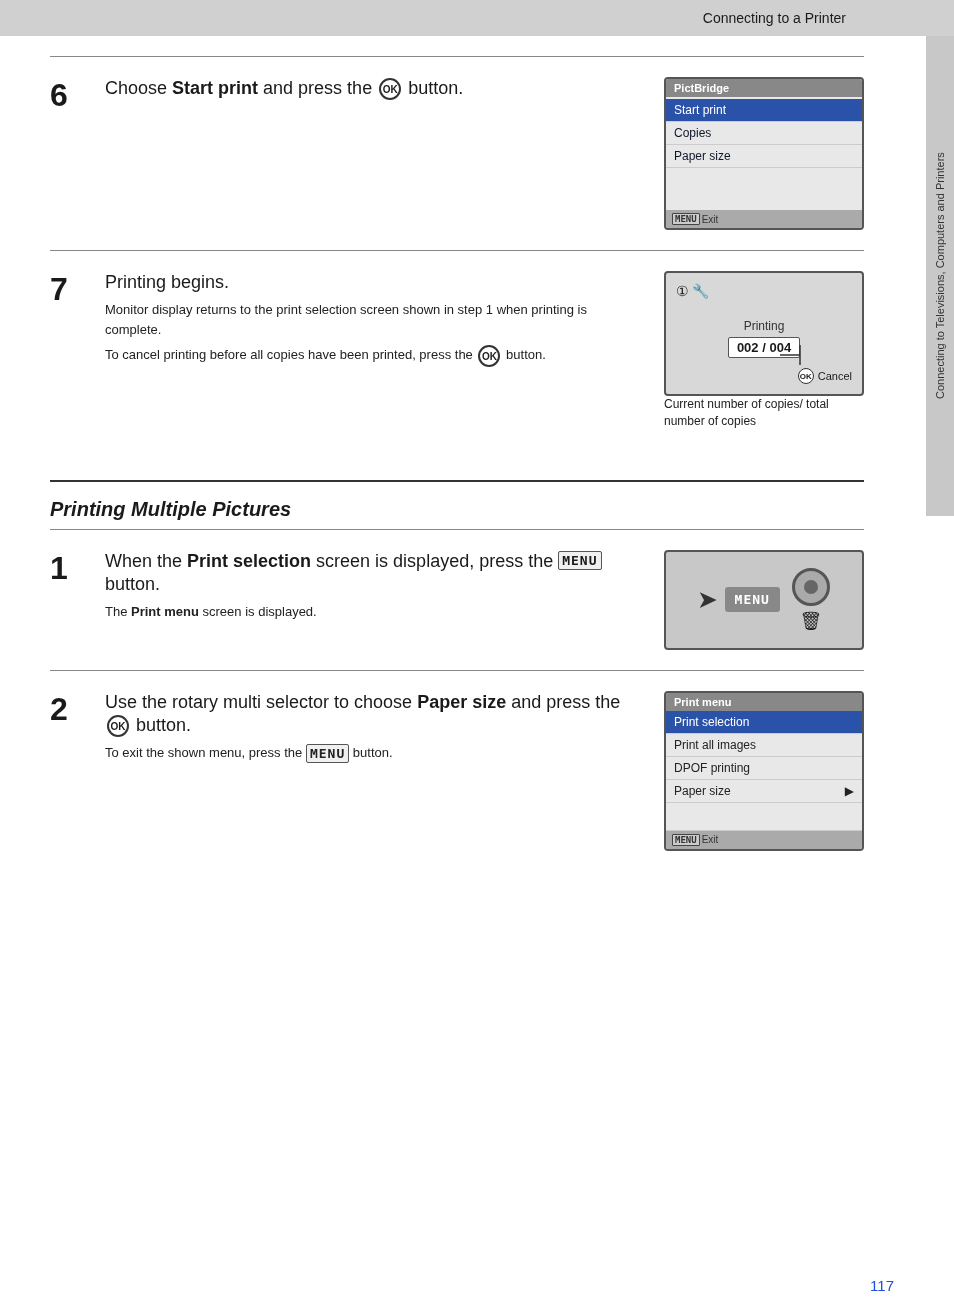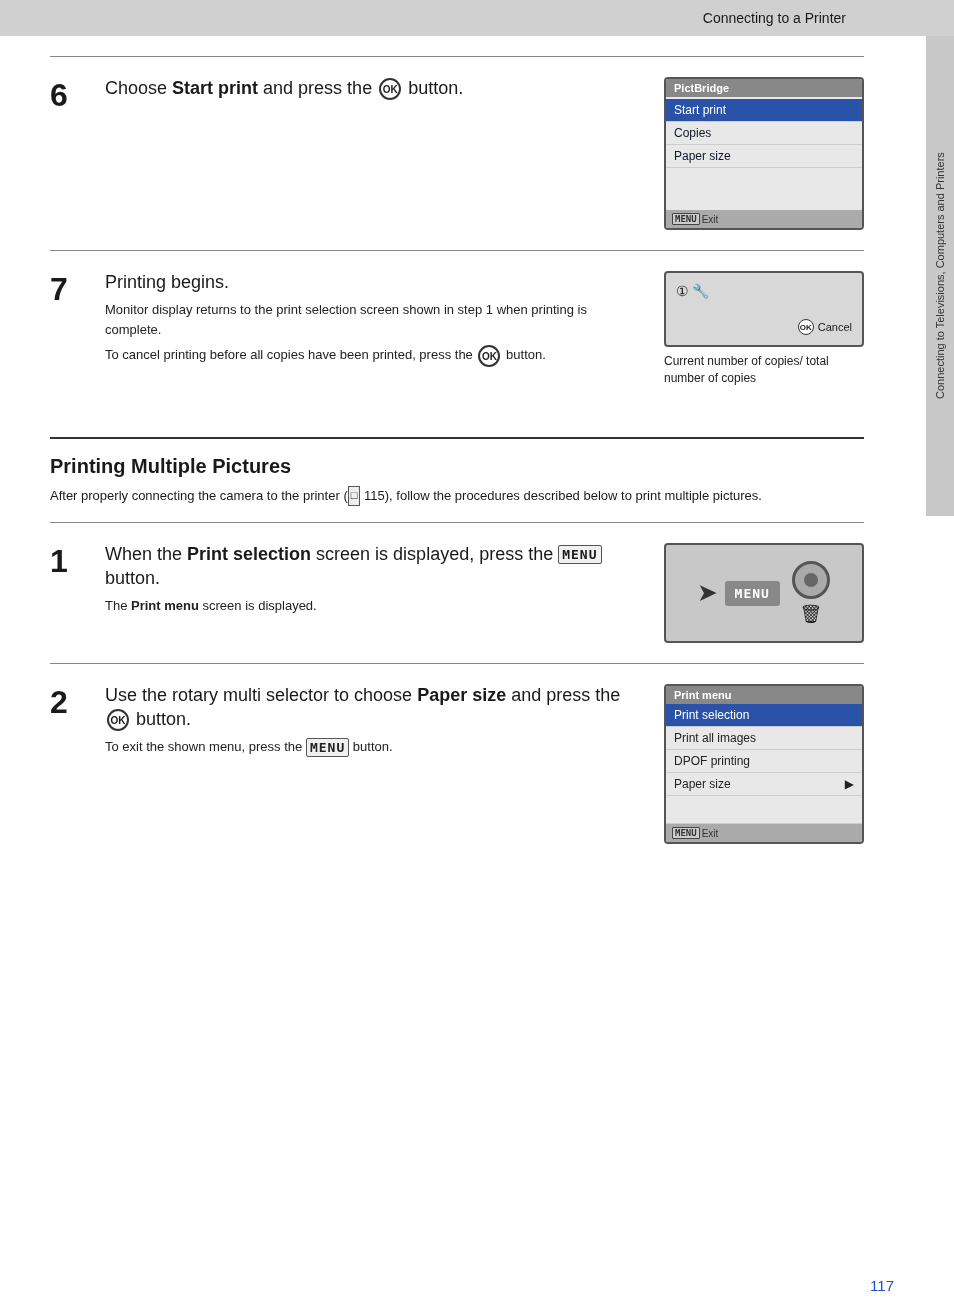--- a/index.html
+++ b/index.html
@@ -230,36 +230,36 @@
       border: 1.5px solid #333;
       font-size: 8px;
       font-weight: bold;
       background: #fff;
     }
 
     
     .print-caption {
       font-size: 12px;
       color: #222;
-      margin-top: 6px;
       max-width: 200px;
       line-height: 1.4;
     }
 
     
     .section-divider {
       border-top: 2px solid #333;
       margin: 10px 0 16px 0;
     }
 
     
     .section-heading {
       font-size: 20px;
       font-weight: bold;
       margin-bottom: 8px;
+      font-style: italic;
     }
 
     .section-intro {
       font-size: 13px;
       line-height: 1.6;
       margin-bottom: 16px;
     }
 
     
     .camera-menu-image {
@@ -414,40 +414,48 @@
             <b>OK</b>
           </span>
         <span> button.</span>
       </p>
     </div>
     <div class="step-image">
       <div class="screen-printing">
         <div class="print-icons">
           <span>① 🔧</span>
         </div>
+        <div class="print-progress">
+          <div class="print-label">Printing</div>
+          <div style="position:relative; display:inline-block; margin-top:4px;">
+            <div class="print-count-box">002 / 004</div>
+            
+            <svg style="position:absolute; left:52px; top:8px;" width="30" height="20" viewBox="0 0 30 20">
+              <line x1="0" y1="10" x2="20" y2="10" stroke="#333" stroke-width="1.5"></line>
+              <line x1="20" y1="0" x2="20" y2="20" stroke="#333" stroke-width="1.5"></line>
+            </svg>
+          </div>
+        </div>
         <div class="print-cancel">
           <span class="ok-small">
               <b>OK</b>
             </span>
           <span>Cancel</span>
         </div>
       </div>
       <div class="print-caption">
         <span>Current number of copies/
 total number of copies</span>
       </div>
     </div>
   </div>
 
   <div style="margin-top: 30px;">
     <div class="section-divider"></div>
     <div class="section-heading">Printing Multiple Pictures</div>
-    <p class="section-intro">
-      <span>After properly connecting the camera to the printer (</span><span class="book-icon">□</span> <span>115</span><span>), follow the procedures described below to print multiple pictures.</span>
-    </p>
   </div>
 
   <div class="step-block">
     <div class="step-number">1</div>
     <div class="step-text">
       <div class="step-title">
         <span>When the </span><b>Print selection</b><span> screen is displayed, press the</span> <span class="menu-text">MENU</span><span> button.</span>
       </div>
       <p class="step-desc">
         <span>The </span><b>Print menu</b><span> screen is displayed.</span>

